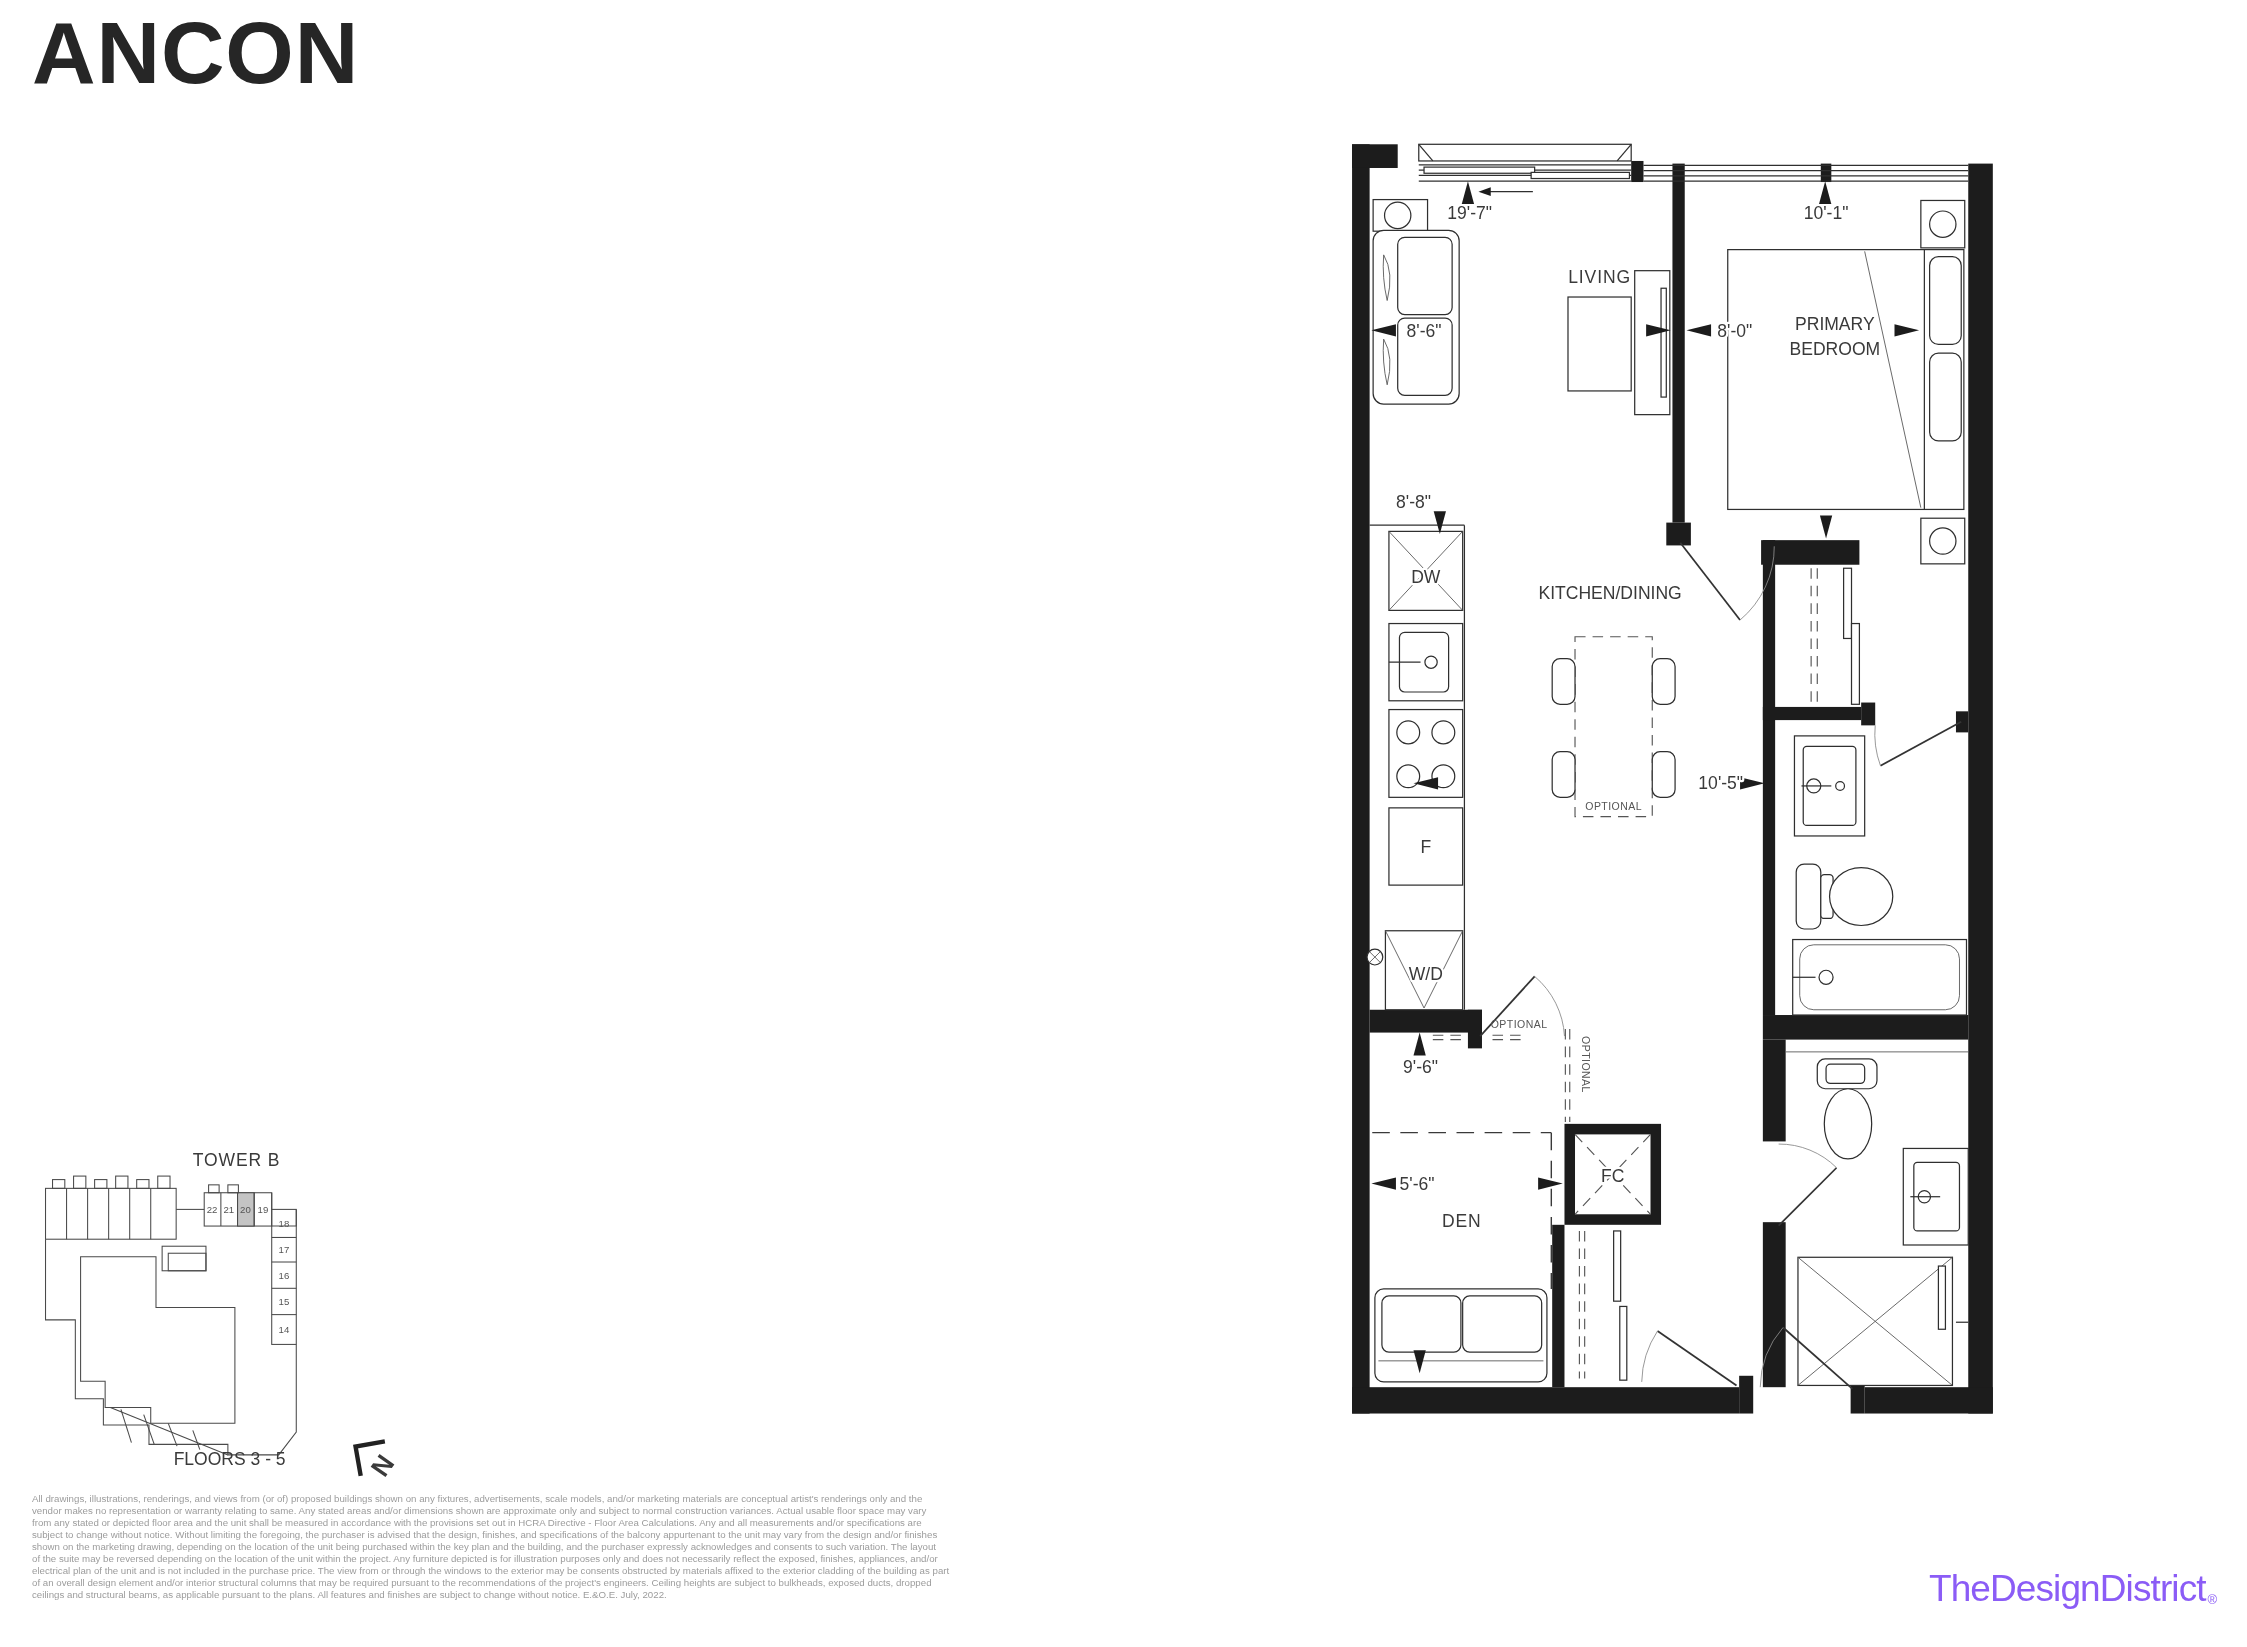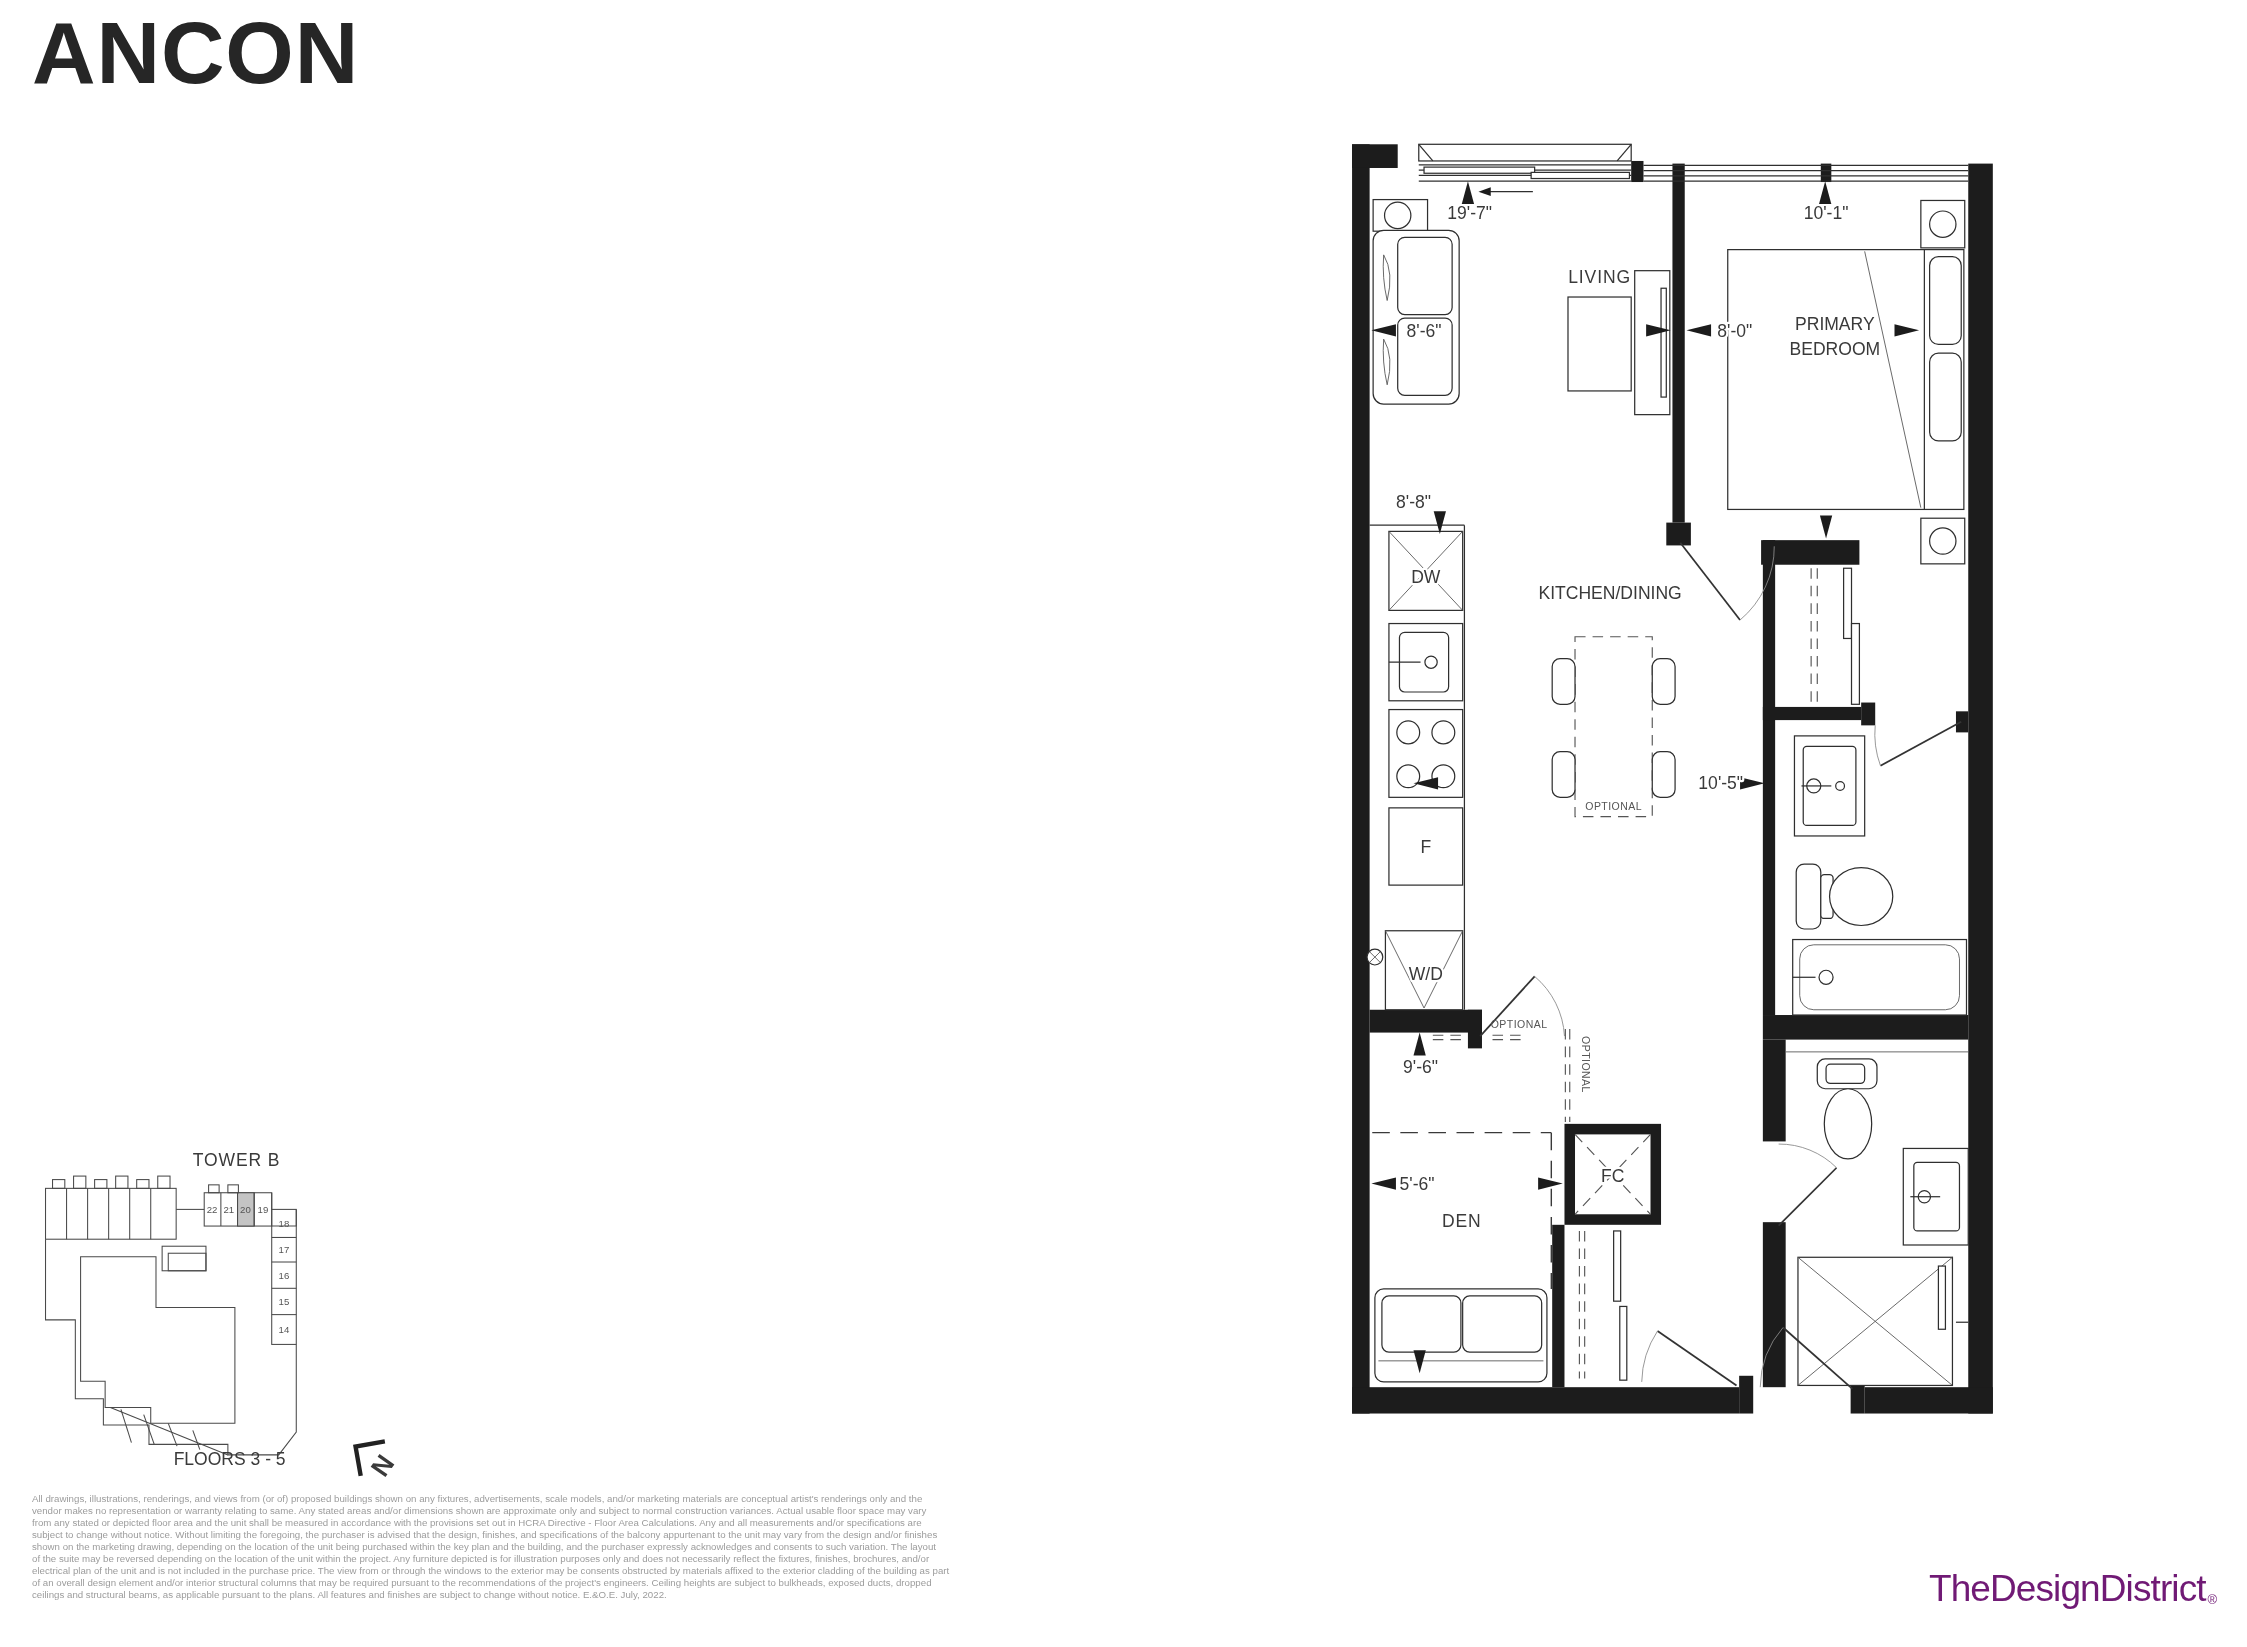--- a/index.html
+++ b/index.html
@@ -7,21 +7,21 @@
     width:2247px;height:1648px;position:relative;background:#ffffff;
     font-family:"Liberation Sans","DejaVu Sans",sans-serif;color:#2b2b2b;overflow:hidden;
   }
   .header{position:absolute;left:32px;top:7px;}
   .header h1{margin:0;font-size:88px;font-weight:600;letter-spacing:0.9px;color:#262626;line-height:91px;text-align:center;}
   .subtitle{margin-top:10.5px;font-size:23px;line-height:30px;color:#3d3d3d;font-weight:400;}
   .plan-svg{position:absolute;left:1352px;top:132px;}
   .keyplan-svg{position:absolute;left:26px;top:1134px;}
   .disclaimer{position:absolute;left:32px;top:1493px;width:1229px;font-size:9.7px;line-height:12px;color:#9c9c9c;}
   .disclaimer div{white-space:nowrap;}
-  .logo{position:absolute;right:30px;top:1568px;font-size:37px;font-weight:500;letter-spacing:-0.9px;color:#701a75;}
+  .logo{position:absolute;right:30px;top:1568px;font-size:37px;font-weight:500;letter-spacing:-0.9px;color:#8b5cf6;}
   .logo .reg{font-size:13px;letter-spacing:0;position:relative;top:2.6px;margin-left:1.8px;}
   
   text{fill:#3a3a3a;}
   .lbl{font-size:20px;}
   .lbl-sm{font-size:12px;letter-spacing:0.5px;fill:#555;}
   .halo{paint-order:stroke;stroke:#ffffff;stroke-width:5px;stroke-linejoin:round;}
   .wall{fill:#1c1c1c;stroke:none;}
   .ln{stroke:#2f2f2f;stroke-width:1.4;fill:none;}
   .ln-thin{stroke:#555;stroke-width:1;fill:none;}
   .furn{stroke:#2f2f2f;stroke-width:1.4;fill:#ffffff;}
@@ -372,21 +372,21 @@
     <text font-size="30" font-weight="600" text-anchor="middle" x="0" y="28">N</text>
   </g>
 </svg>
 
 <div class="disclaimer">
   <div>All drawings, illustrations, renderings, and views from (or of) proposed buildings shown on any fixtures, advertisements, scale models, and/or marketing materials are conceptual artist's renderings only and the</div>
   <div>vendor makes no representation or warranty relating to same. Any stated areas and/or dimensions shown are approximate only and subject to normal construction variances. Actual usable floor space may vary</div>
   <div>from any stated or depicted floor area and the unit shall be measured in accordance with the provisions set out in HCRA Directive - Floor Area Calculations. Any and all measurements and/or specifications are</div>
   <div>subject to change without notice. Without limiting the foregoing, the purchaser is advised that the design, finishes, and specifications of the balcony appurtenant to the unit may vary from the design and/or finishes</div>
   <div>shown on the marketing drawing, depending on the location of the unit being purchased within the key plan and the building, and the purchaser expressly acknowledges and consents to such variation. The layout</div>
-  <div>of the suite may be reversed depending on the location of the unit within the project. Any furniture depicted is for illustration purposes only and does not necessarily reflect the fixtures, finishes, brochures, and/or</div>
+  <div>of the suite may be reversed depending on the location of the unit within the project. Any furniture depicted is for illustration purposes only and does not necessarily reflect the exposed, finishes, appliances, and/or</div>
   <div>electrical plan of the unit and is not included in the purchase price. The view from or through the windows to the exterior may be consents obstructed by materials affixed to the exterior cladding of the building as part</div>
   <div>of an overall design element and/or interior structural columns that may be required pursuant to the recommendations of the project's engineers. Ceiling heights are subject to bulkheads, exposed ducts, dropped</div>
   <div>ceilings and structural beams, as applicable pursuant to the plans. All features and finishes are subject to change without notice. E.&amp;O.E. July, 2022.</div>
 </div>
 
 <div class="logo">
   <span>TheDesignDistrict</span><span class="reg">®</span>
 </div>
 
 

